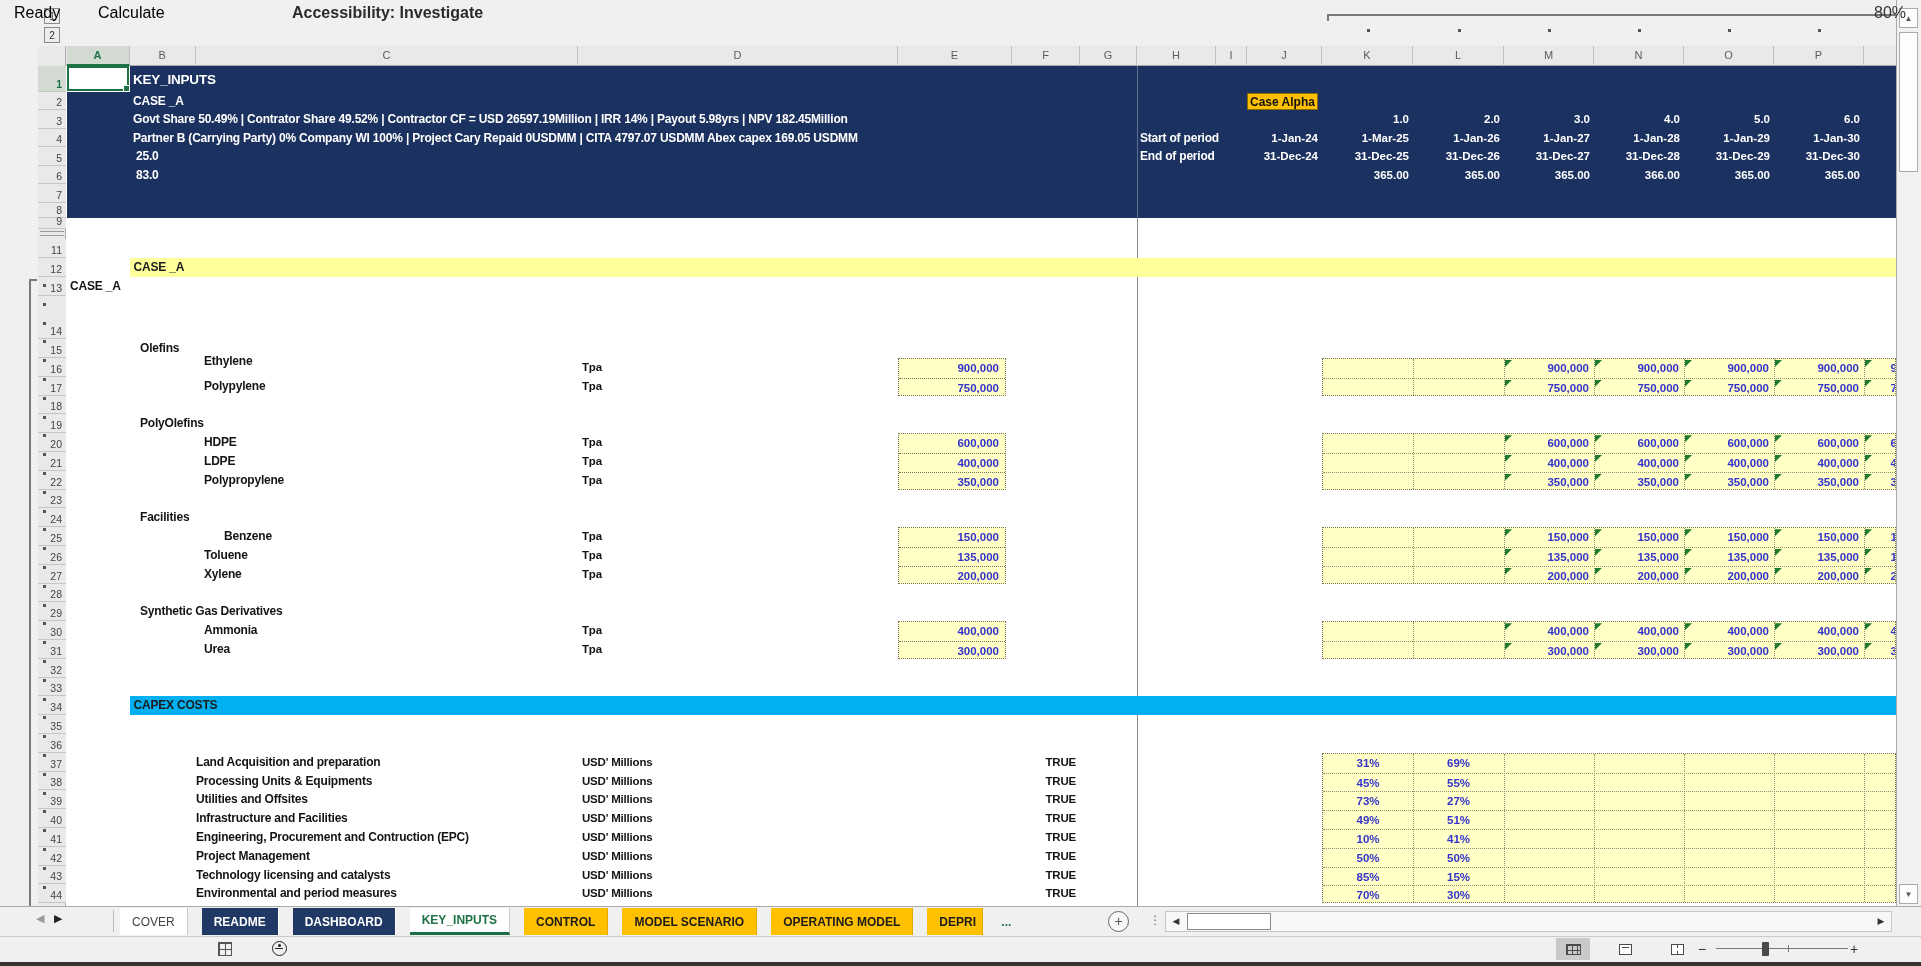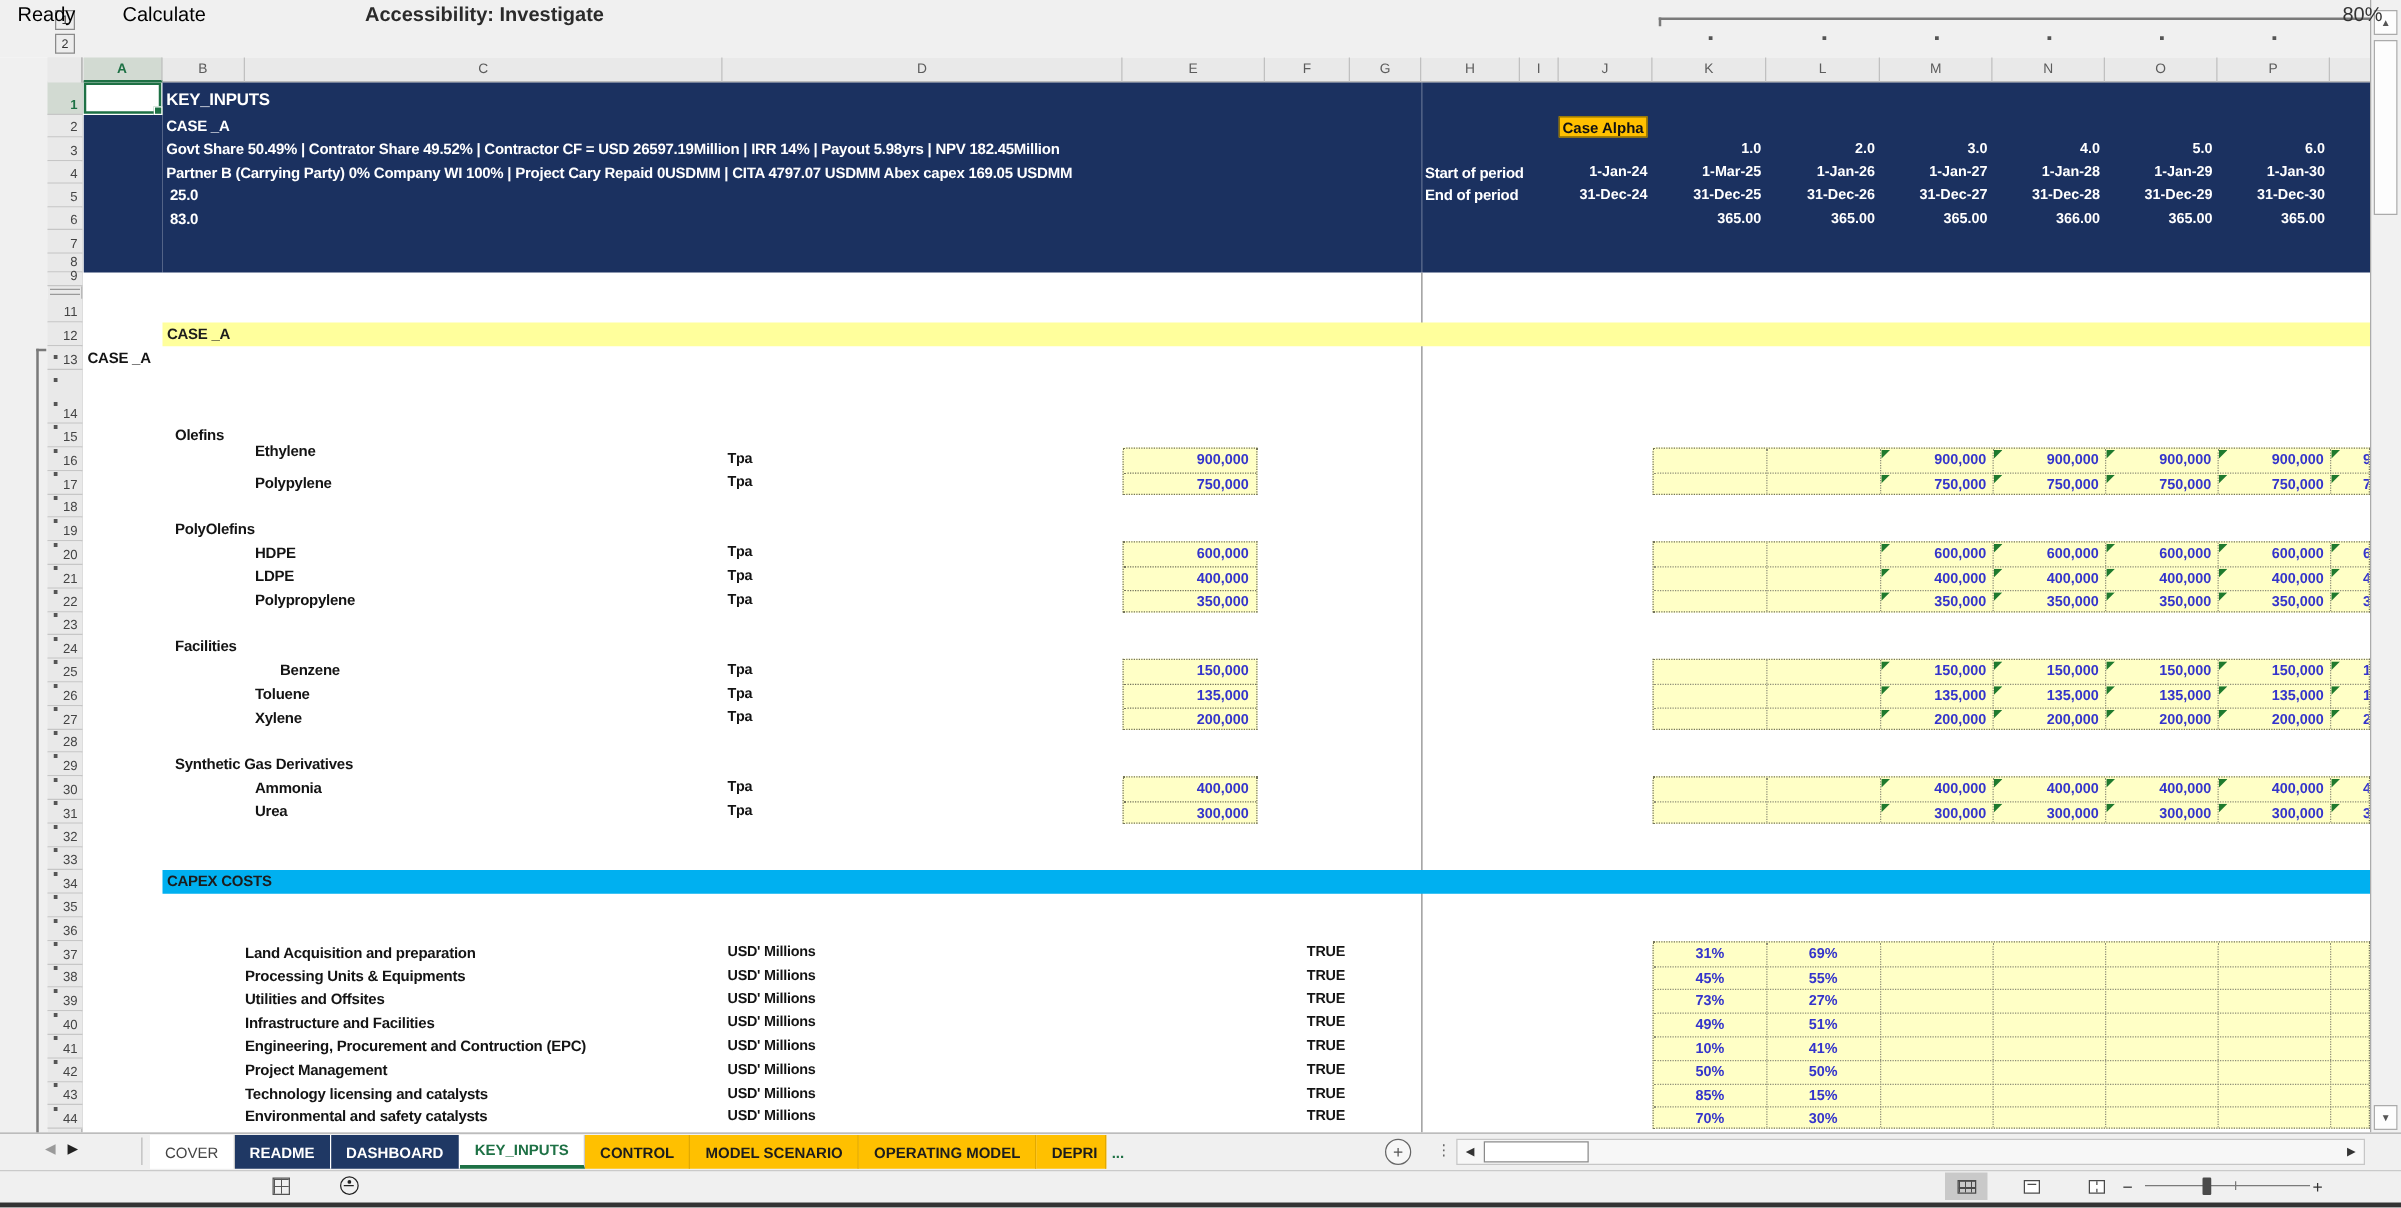--- a/index.html
+++ b/index.html
@@ -85,21 +85,21 @@
   .vbtn{position:absolute;left:1899px;width:19px;height:20px;background:#FDFDFD;border:1px solid #ABABAB;
       box-sizing:border-box;color:#555;font-size:8px;text-align:center;line-height:19px;}
   .vthumb{position:absolute;left:1899px;top:32px;width:19px;height:140px;background:#FDFDFD;
       border:1px solid #ABABAB;box-sizing:border-box;}
   
   .tabbar{position:absolute;left:0;top:906px;width:1921px;height:30px;background:#F0F0F0;
       border-top:1px solid #ABABAB;box-sizing:border-box;}
   .navarr{position:absolute;top:912px;font-size:11px;color:#222;}
   .navarr.dim{color:#9a9a9a;}
   .tabsep{position:absolute;left:113px;top:910px;width:1px;height:22px;background:#B9B9B9;}
-  .tabs{position:absolute;left:120px;top:908px;height:27px;display:flex;align-items:stretch;}
+  .tabs{position:absolute;left:120px;top:908px;height:27px;display:flex;align-items:stretch;gap:14px;}
   .tab{padding:0 12px;font-size:12px;display:flex;align-items:center;border-right:1px solid #c9c9c9;
       white-space:nowrap;box-sizing:border-box;}
   .tab.plain{background:#FFFFFF;color:#444;}
   .tab.navy{background:#1F3864;color:#fff;font-weight:600;border-right:1px solid #fff;}
   .tab.active{background:#FFFFFF;color:#1E7145;font-weight:700;border-bottom:3px solid #1E7145;}
   .tab.gold{background:#FFC000;color:#1c1c1c;font-weight:600;border-right:1px solid #e2a900;}
   .ellip{color:#1E7145;font-weight:700;font-size:12px;padding-left:4px;display:flex;align-items:center;}
   .addsheet{position:absolute;left:1108px;top:911px;width:21px;height:21px;border:1.5px solid #666;
       border-radius:50%;color:#555;font-size:14px;text-align:center;line-height:19px;box-sizing:border-box;background:#F7F7F7;}
   .kebab{position:absolute;left:1149px;top:913px;font-size:12px;color:#666;letter-spacing:0;}
@@ -453,21 +453,21 @@
   <div class="lbl sem" style="left:1012px;top:809.2px;width:64px;text-align:right;">TRUE</div>
   <div class="lbl" style="left:196px;top:828px;">Engineering, Procurement and Contruction (EPC)</div>
   <div class="lbl sem" style="left:582px;top:828px;">USD' Millions</div>
   <div class="lbl sem" style="left:1012px;top:828px;width:64px;text-align:right;">TRUE</div>
   <div class="lbl" style="left:196px;top:846.8px;">Project Management</div>
   <div class="lbl sem" style="left:582px;top:846.8px;">USD' Millions</div>
   <div class="lbl sem" style="left:1012px;top:846.8px;width:64px;text-align:right;">TRUE</div>
   <div class="lbl" style="left:196px;top:865.6px;">Technology licensing and catalysts</div>
   <div class="lbl sem" style="left:582px;top:865.6px;">USD' Millions</div>
   <div class="lbl sem" style="left:1012px;top:865.6px;width:64px;text-align:right;">TRUE</div>
-  <div class="lbl" style="left:196px;top:884.4px;">Environmental and safety catalysts</div>
+  <div class="lbl" style="left:196px;top:884.4px;">Environmental and period measures</div>
   <div class="lbl sem" style="left:582px;top:884.4px;">USD' Millions</div>
   <div class="lbl sem" style="left:1012px;top:884.4px;width:64px;text-align:right;">TRUE</div>
 
   <div class="vg" style="top:752.8px;height:150.4px;">
     <div class="vsep" style="left:90px;"></div>
       <div class="vsep" style="left:181px;"></div>
       <div class="vsep" style="left:271px;"></div>
       <div class="vsep" style="left:361px;"></div>
       <div class="vsep" style="left:451px;"></div>
       <div class="vsep" style="left:541px;"></div>

